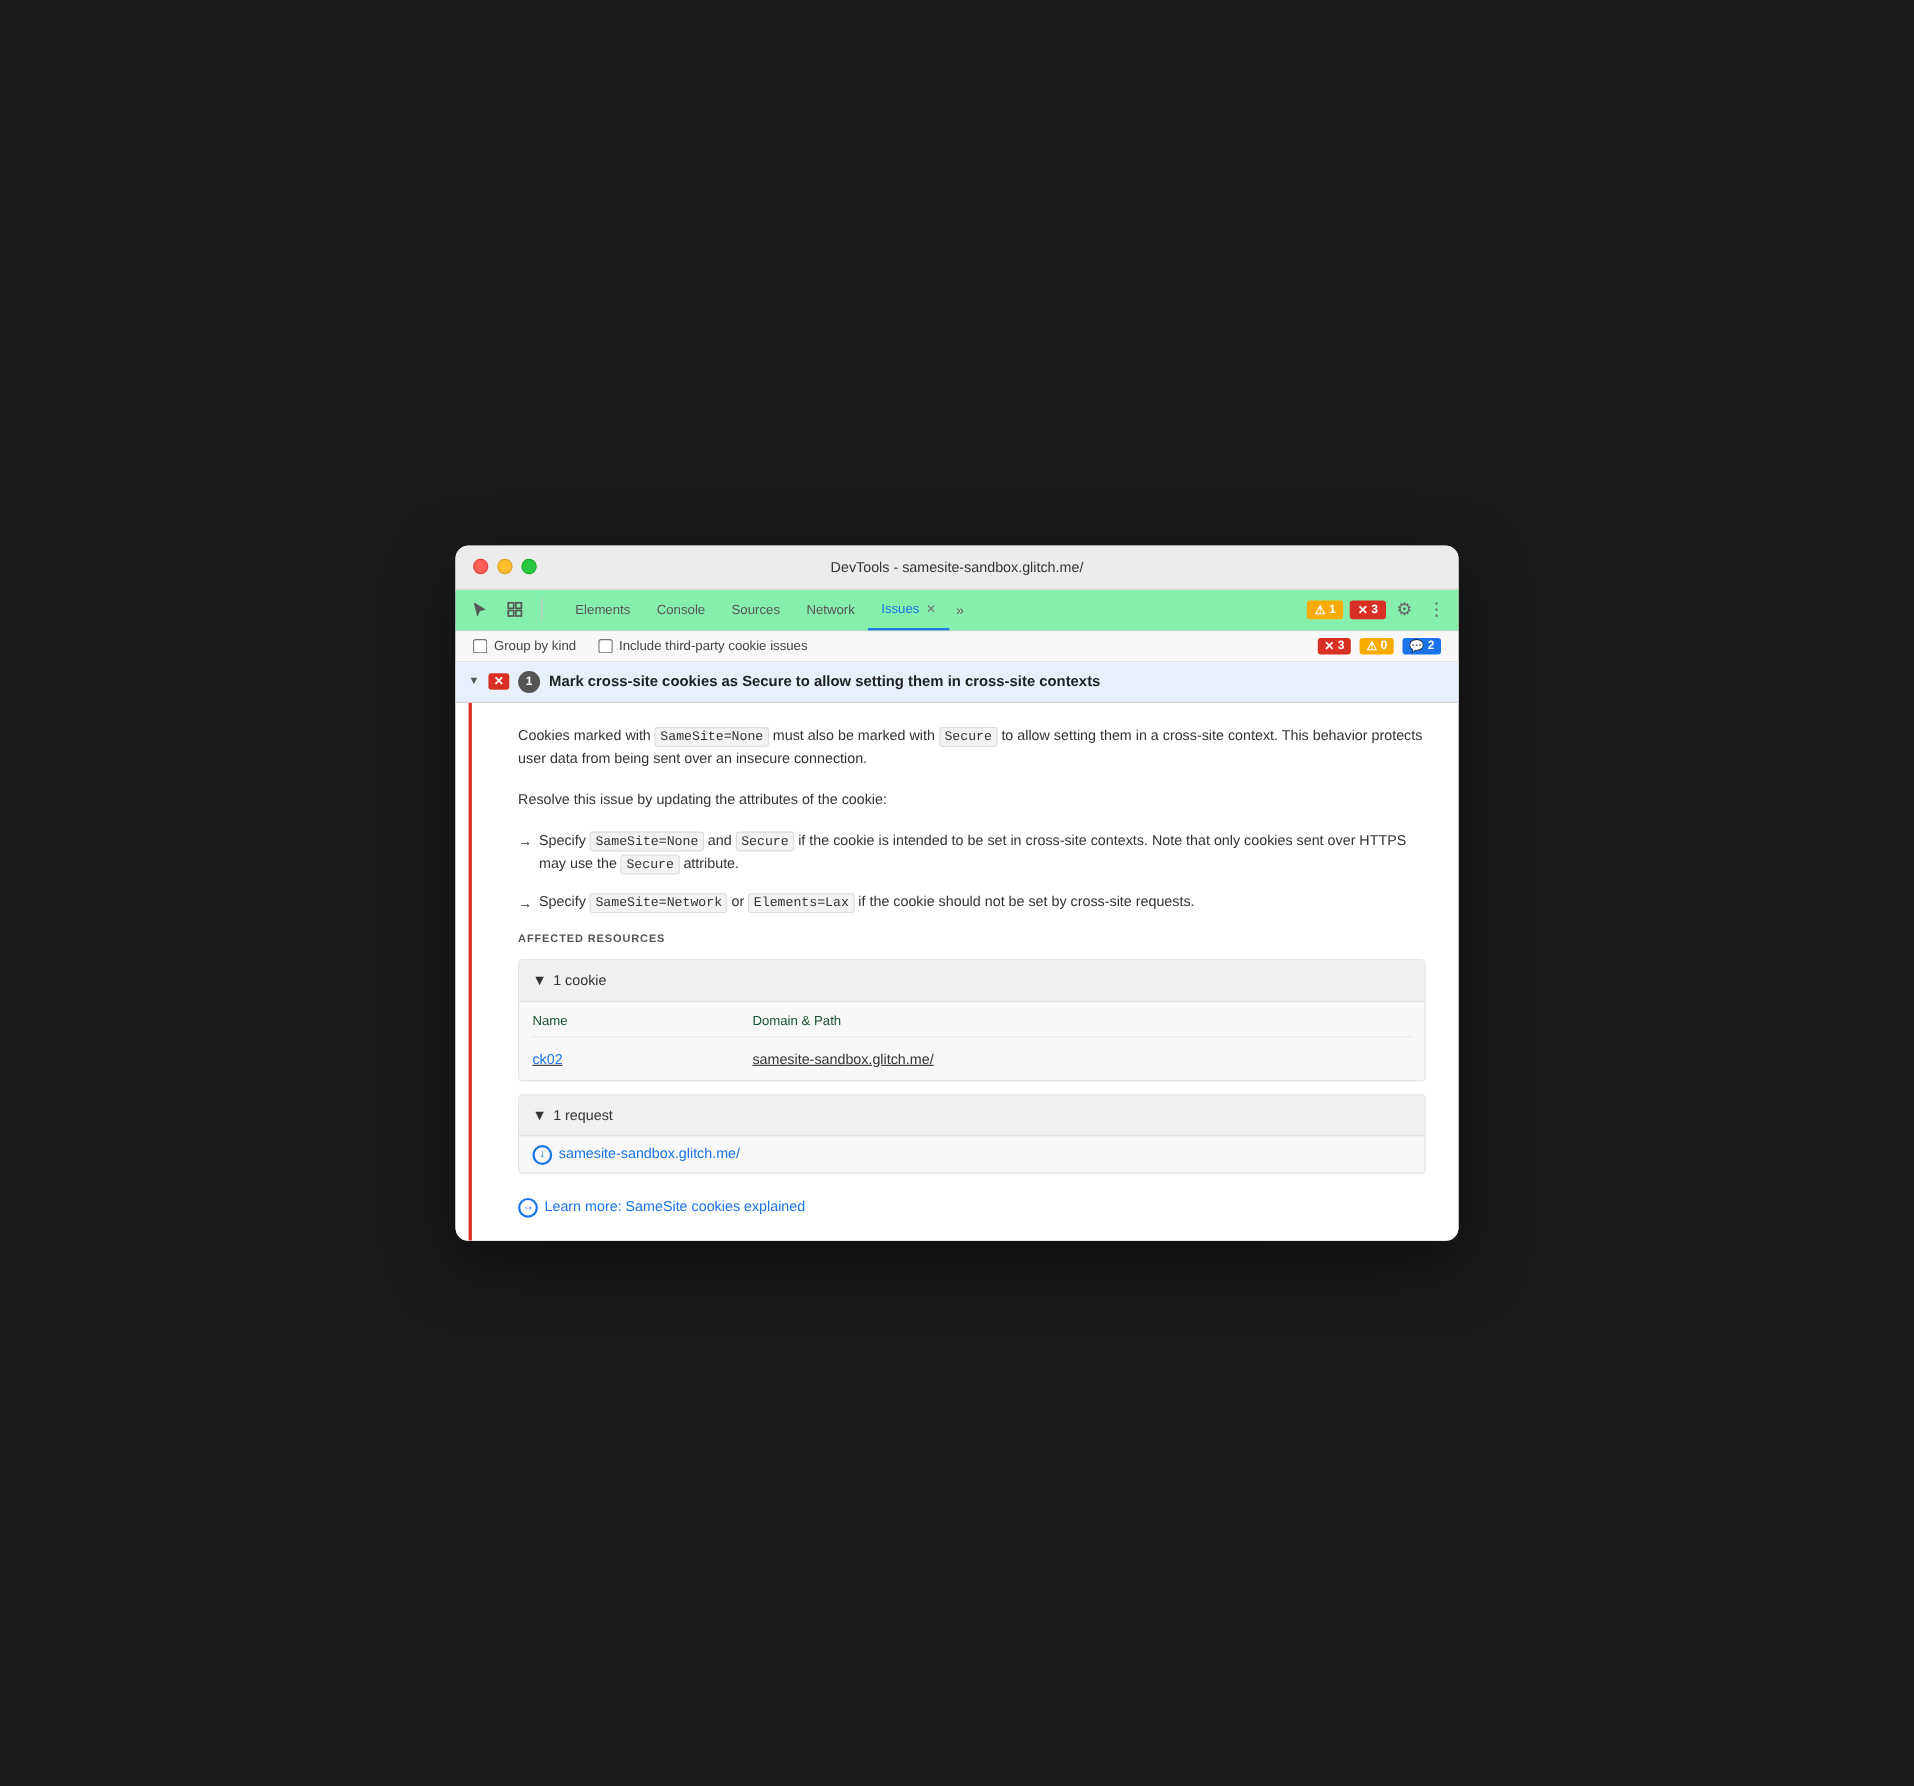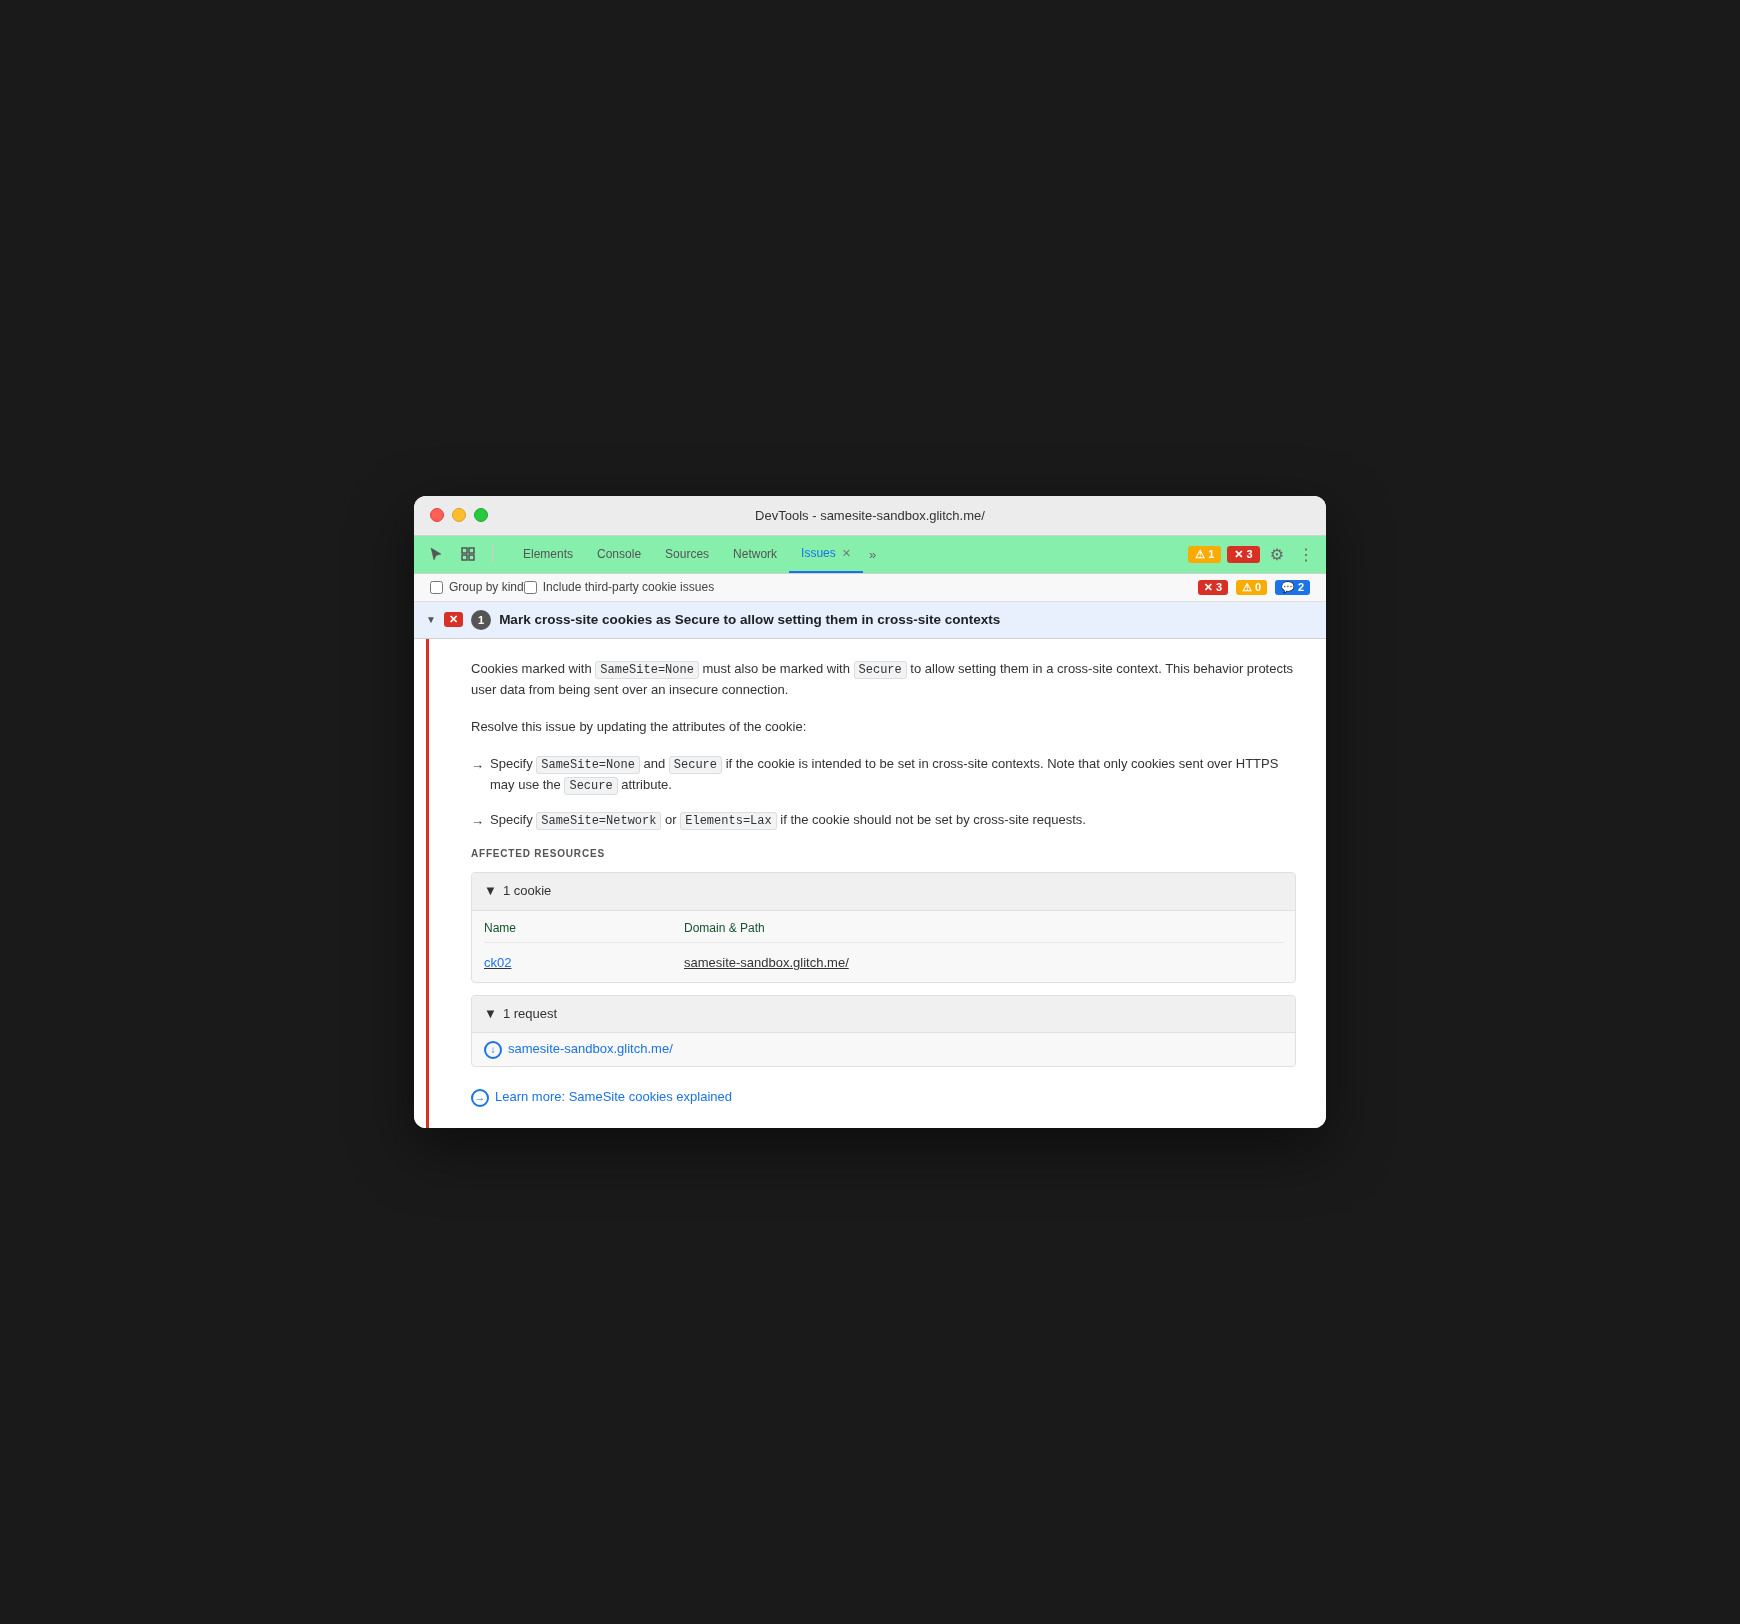--- a/index.html
+++ b/index.html
@@ -136,20 +136,21 @@
       cursor: pointer;
       padding: 4px;
     }
     
     .filter-bar {
       background: #f8f8f8;
       border-bottom: 1px solid #e0e0e0;
       display: flex;
       align-items: center;
       padding: 6px 16px;
+      gap: 20px;
     }
     .filter-item {
       display: flex;
       align-items: center;
       gap: 6px;
       font-size: 12px;
       color: #444;
       cursor: pointer;
     }
     .filter-item input[type="checkbox"] {

